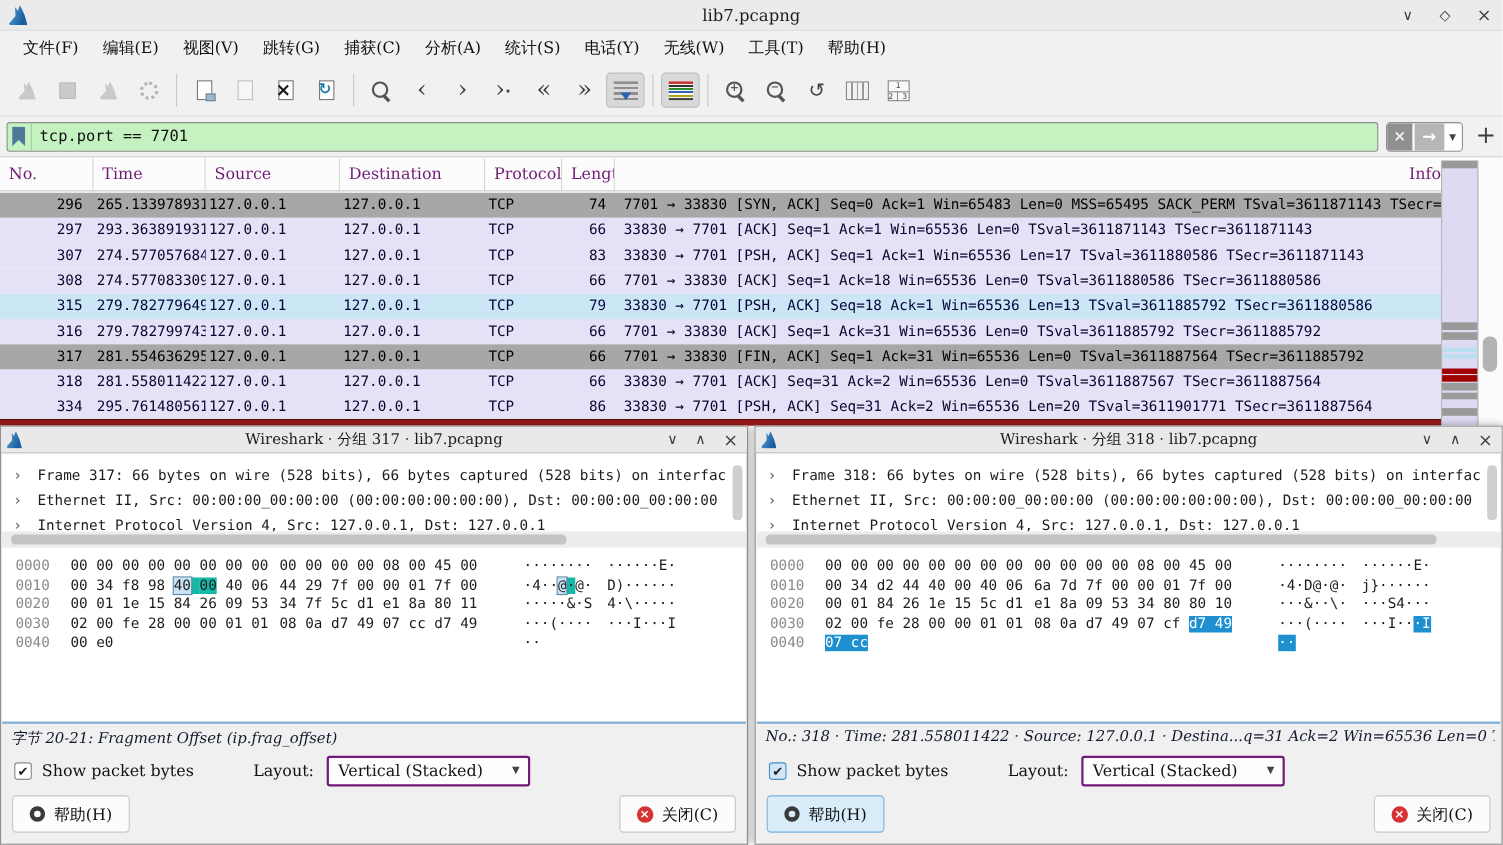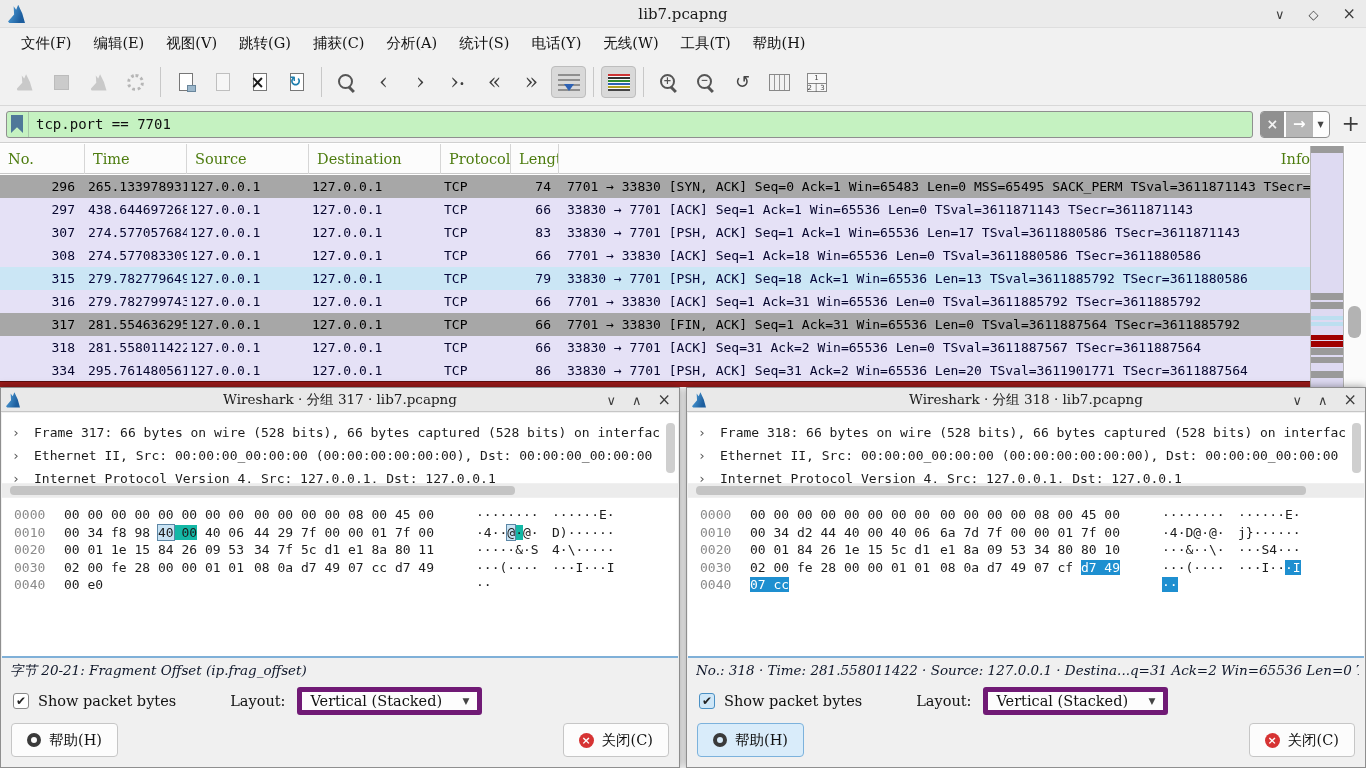--- a/index.html
+++ b/index.html
@@ -86,21 +86,21 @@
     justify-content:center;font:bold 14px "DejaVu Sans",sans-serif;}
   .fg-apply{width:27px;height:25px;background:#b6b6b6;color:#fff;display:flex;align-items:center;
     justify-content:center;font:bold 15px "DejaVu Sans",sans-serif;margin-left:2px;}
   .fg-caret{width:16px;height:25px;display:flex;align-items:center;justify-content:center;
     color:#444;font-size:8px;}
   .filter-add{margin-left:12px;font:22px/22px "DejaVu Serif",serif;color:#3c3c3c;}
 
   
   .grid-cols{display:grid;grid-template-columns:85px 102px 122px 132px 70px 48px 1fr;}
   .pkt-header{position:absolute;top:144px;left:0;width:1310px;height:30px;background:#fcfcfc;
-    border-bottom:1px solid #c9c9c9;font-size:14.5px;color:#4d7c0f;align-items:center;}
+    border-bottom:1px solid #c9c9c9;font-size:14.5px;color:#701a75;align-items:center;}
   .hc{padding-left:8px;border-right:1px solid #d6d6d6;height:30px;line-height:30px;overflow:hidden;}
   .hc:last-child{border-right:none;text-align:right;}
   .pkt-list{position:absolute;top:175px;left:0;width:1310px;height:207px;overflow:hidden;
     font:13px/23px "DejaVu Sans Mono","Liberation Mono",monospace;color:#06062e;}
   .prow{height:23px;}
   .prow span{overflow:hidden;white-space:nowrap;}
   .c-no{text-align:right;padding-right:10px;}
   .c-time,.c-src,.c-dst,.c-proto{padding-left:3px;}
   .c-len{text-align:right;padding-right:8px;}
   .c-info{padding-left:8px;}
@@ -148,21 +148,21 @@
   .sel{background:#1e8fd0;color:#fff;}
   .sw-hexline{position:absolute;top:268px;left:1px;right:1px;height:2px;background:#7fb0d8;}
   .sw-status{position:absolute;top:274px;left:9px;right:6px;font-style:italic;font-size:13.5px;
     color:#0f172a;white-space:nowrap;overflow:hidden;}
   .sw-controls{position:absolute;top:298px;left:12px;right:10px;height:30px;display:flex;
     align-items:center;font-size:14.5px;color:#111;}
   .cb{width:16px;height:16px;background:#fff;border:1px solid #8a8a8a;border-radius:3px;
     display:flex;align-items:center;justify-content:center;font-size:12px;color:#222;line-height:1;}
   .cb-label{margin-left:9px;}
   .layout-label{margin-left:54px;}
-  .selectbox{margin-left:12px;width:185px;height:28px;background:#fdfdfd;border:5px solid #701a75;
+  .selectbox{margin-left:12px;width:185px;height:28px;background:#fdfdfd;border:2px solid #701a75;
     border-radius:3px;display:flex;align-items:center;padding:0 8px;}
   .selectbox .sel-val{flex:1;overflow:hidden;white-space:nowrap;}
   .sel-caret{color:#444;font-size:9px;}
   .btn{position:absolute;bottom:10px;height:34px;display:inline-flex;align-items:center;gap:8px;
     padding:0 15px;background:#fcfcfc;border:1px solid #c6c6c6;border-radius:4px;font-size:14.5px;color:#111;}
   .btn-help{left:10px;}
   .btn-close{right:10px;}
   .focused .btn-help{background:#d9ecfa;border-color:#7cb2dc;}
   .focused .cb{background:#cfe7f8;border-color:#4a90c4;}
   .icon-lifebuoy{width:14px;height:14px;border:4px solid #3a3a3a;border-radius:50%;}
@@ -296,21 +296,21 @@
         <span class="c-no">296</span>
         <span class="c-time">265.133978931</span>
         <span class="c-src">127.0.0.1</span>
         <span class="c-dst">127.0.0.1</span>
         <span class="c-proto">TCP</span>
         <span class="c-len">74</span>
         <span class="c-info">7701 → 33830 [SYN, ACK] Seq=0 Ack=1 Win=65483 Len=0 MSS=65495 SACK_PERM TSval=3611871143 TSecr=</span>
       </div>
       <div class="prow grid-cols t-tcp">
         <span class="c-no">297</span>
-        <span class="c-time">438.644697268</span>
+        <span class="c-time">293.363891931</span>
         <span class="c-src">127.0.0.1</span>
         <span class="c-dst">127.0.0.1</span>
         <span class="c-proto">TCP</span>
         <span class="c-len">66</span>
         <span class="c-info">33830 → 7701 [ACK] Seq=1 Ack=1 Win=65536 Len=0 TSval=3611871143 TSecr=3611871143</span>
       </div>
       <div class="prow grid-cols t-tcp">
         <span class="c-no">307</span>
         <span class="c-time">274.577057684</span>
         <span class="c-src">127.0.0.1</span>

